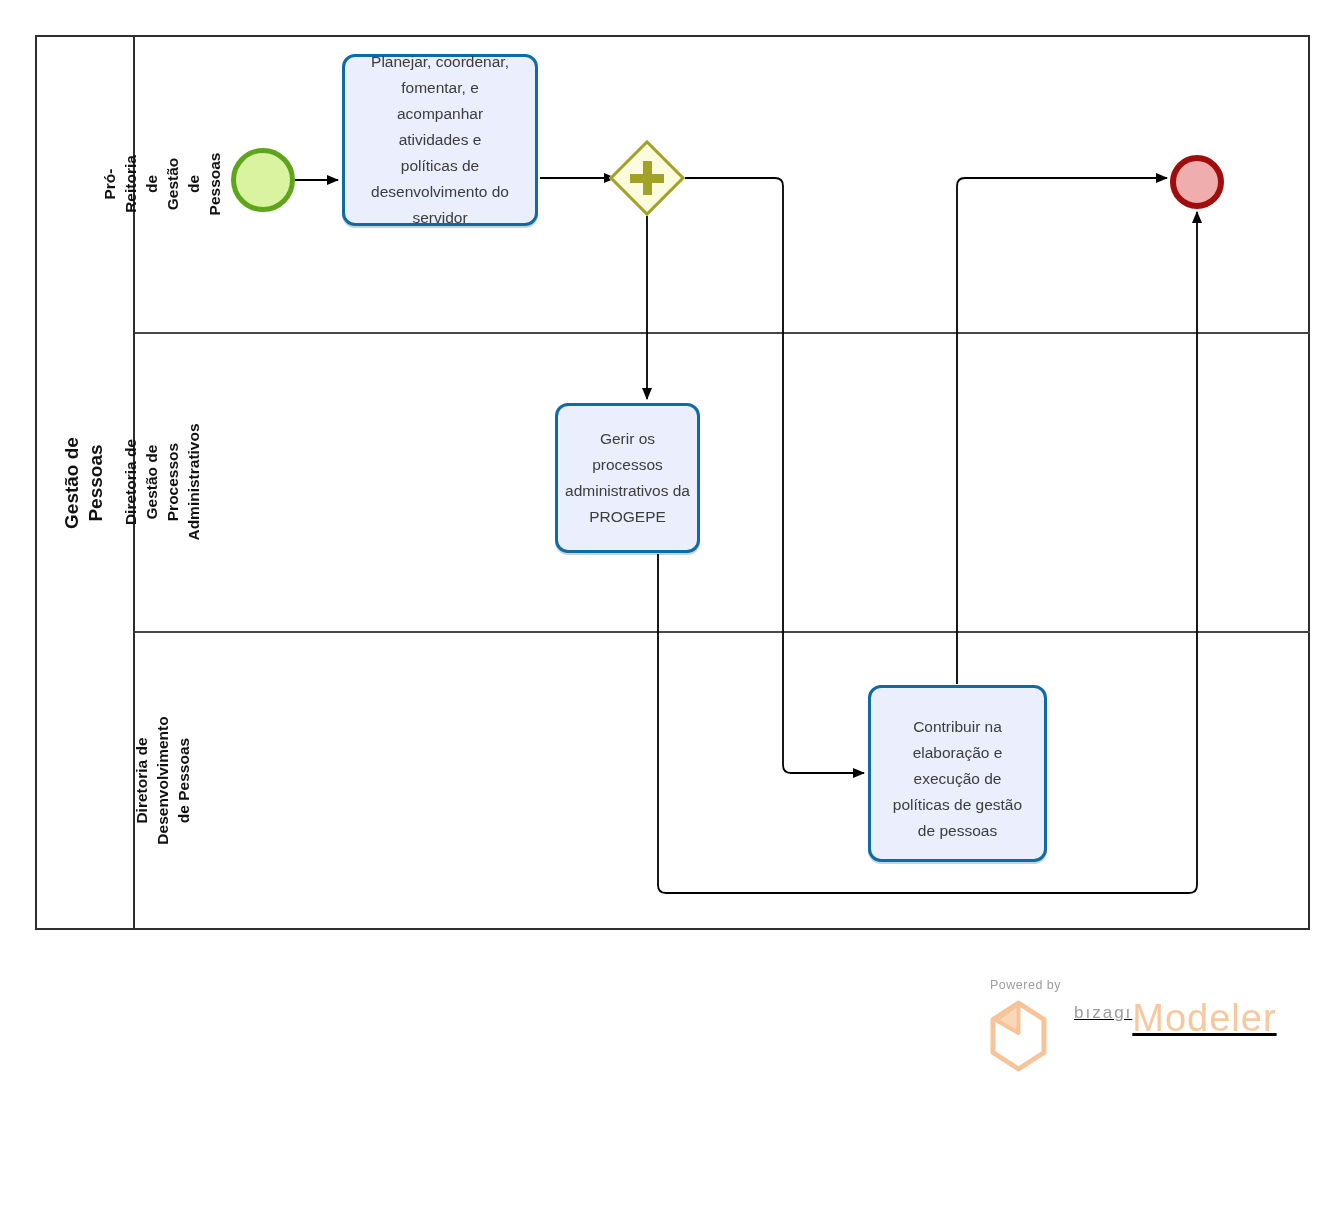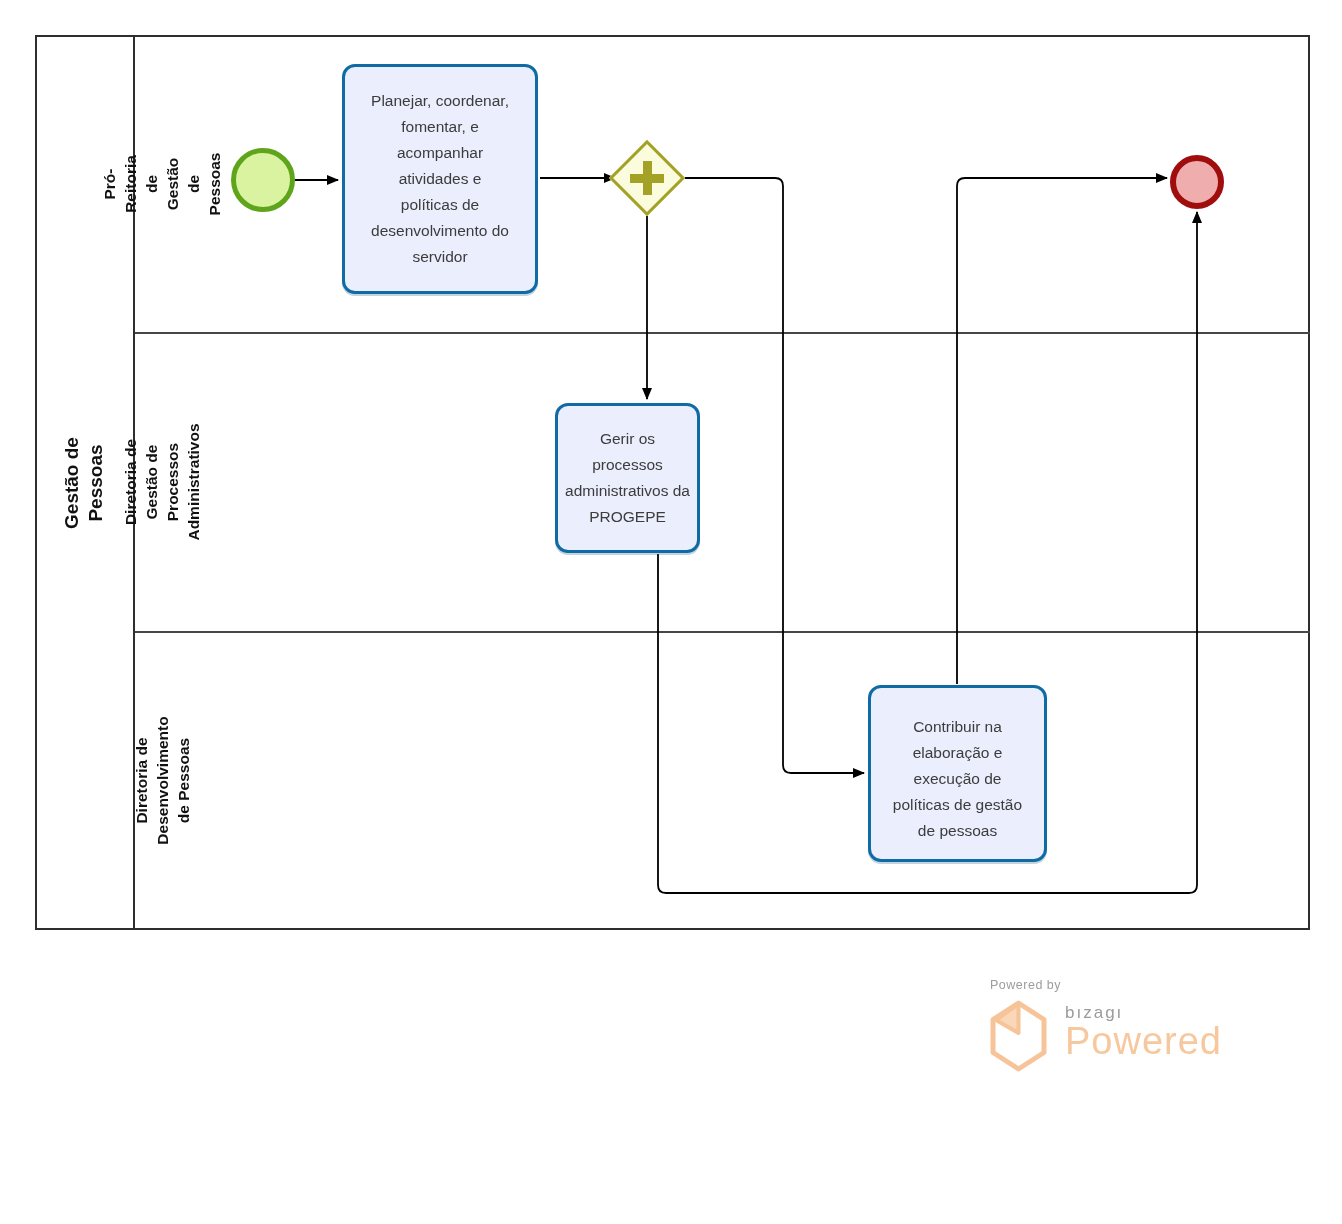--- a/index.html
+++ b/index.html
@@ -39,21 +39,21 @@
   
   .task {
     position: absolute; display: flex; align-items: center; justify-content: center;
     background: var(--task-fill, #EAEEFD);
     border: 3px solid var(--task-border, #0F6BA4);
     border-radius: 13px;
     color: #3c3c3c; font-size: 15.5px; line-height: 26px; text-align: center;
     box-shadow: 0 2px 0 rgba(20,80,130,0.25);
   }
   .task-label { display: block; }
-  .task-planejar { left: 342px; top: 64px;  width: 196px; height: 230px; }
+  .task-planejar { left: 342px; top: 54px;  width: 196px; height: 172px; }
   .task-planejar .task-label { width: 138px; }
   .task-gerir    { left: 555px; top: 403px; width: 145px; height: 150px; }
   .task-gerir .task-label { width: 125px; }
   .task-contribuir { left: 868px; top: 685px; width: 179px; height: 177px; }
   .task-contribuir .task-label { width: 132px; margin-top: 11px; }
 
   .event { position: absolute; border-radius: 50%; }
   .start-event {
     left: 231px; top: 148px; width: 64px; height: 64px;
     background: var(--start-fill, #D9F3A0);
@@ -81,21 +81,21 @@
 
   
   svg.flows { position: absolute; left: 0; top: 0; width: 1342px; height: 1224px; }
   svg.flows path.flow { fill: none; stroke: #000; stroke-width: 1.8px; }
 
   
   .brand { position: absolute; left: 990px; top: 978px; width: 260px; }
   .powered-by { font-size: 12.5px; font-weight: normal; color: #9d9d9d; letter-spacing: 0.5px; }
   .brand-row { display: flex; align-items: flex-start; margin-top: 8px; }
   .brand-hex { width: 57px; height: 72px; flex: 0 0 auto; }
-  .brand-texts { margin-left: 18px; display: flex; flex-direction: column; }
+  .brand-texts { margin-left: 27px; display: flex; flex-direction: row; text-decoration: underline; }
   .brand-bizagi { font-size: 17px; color: #9b9b9b; letter-spacing: 2px; margin-top: 3px; }
   .brand-modeler { font-size: 38px; color: var(--brand-orange, #F7C89E); letter-spacing: 1px; margin-top: -2px; line-height: 40px; }
 </style>
 </head>
 <body>
 
 <div class="canvas">
 
   <div class="pool-border"></div>
   <div class="pool-header-divider"></div>
@@ -152,18 +152,18 @@
 
   <div class="brand">
     <div class="powered-by">Powered by</div>
     <div class="brand-row">
       <svg class="brand-hex" viewBox="0 0 57 72">
         <polygon points="28.5,3 54,19.5 54,52.5 28.5,69 3,52.5 3,19.5" fill="none" stroke="#F6C498" stroke-width="5" stroke-linejoin="round"></polygon>
         <path d="M28.5,4 L6,20 L28.5,33 Z" fill="#F9D7B8" stroke="#F6C498" stroke-width="4" stroke-linejoin="round"></path>
       </svg>
       <div class="brand-texts">
         <span class="brand-bizagi">bızagı</span>
-        <span class="brand-modeler">Powered</span>
+        <span class="brand-modeler">Modeler</span>
       </div>
     </div>
   </div>
 
 </div>
 
 </body></html>

